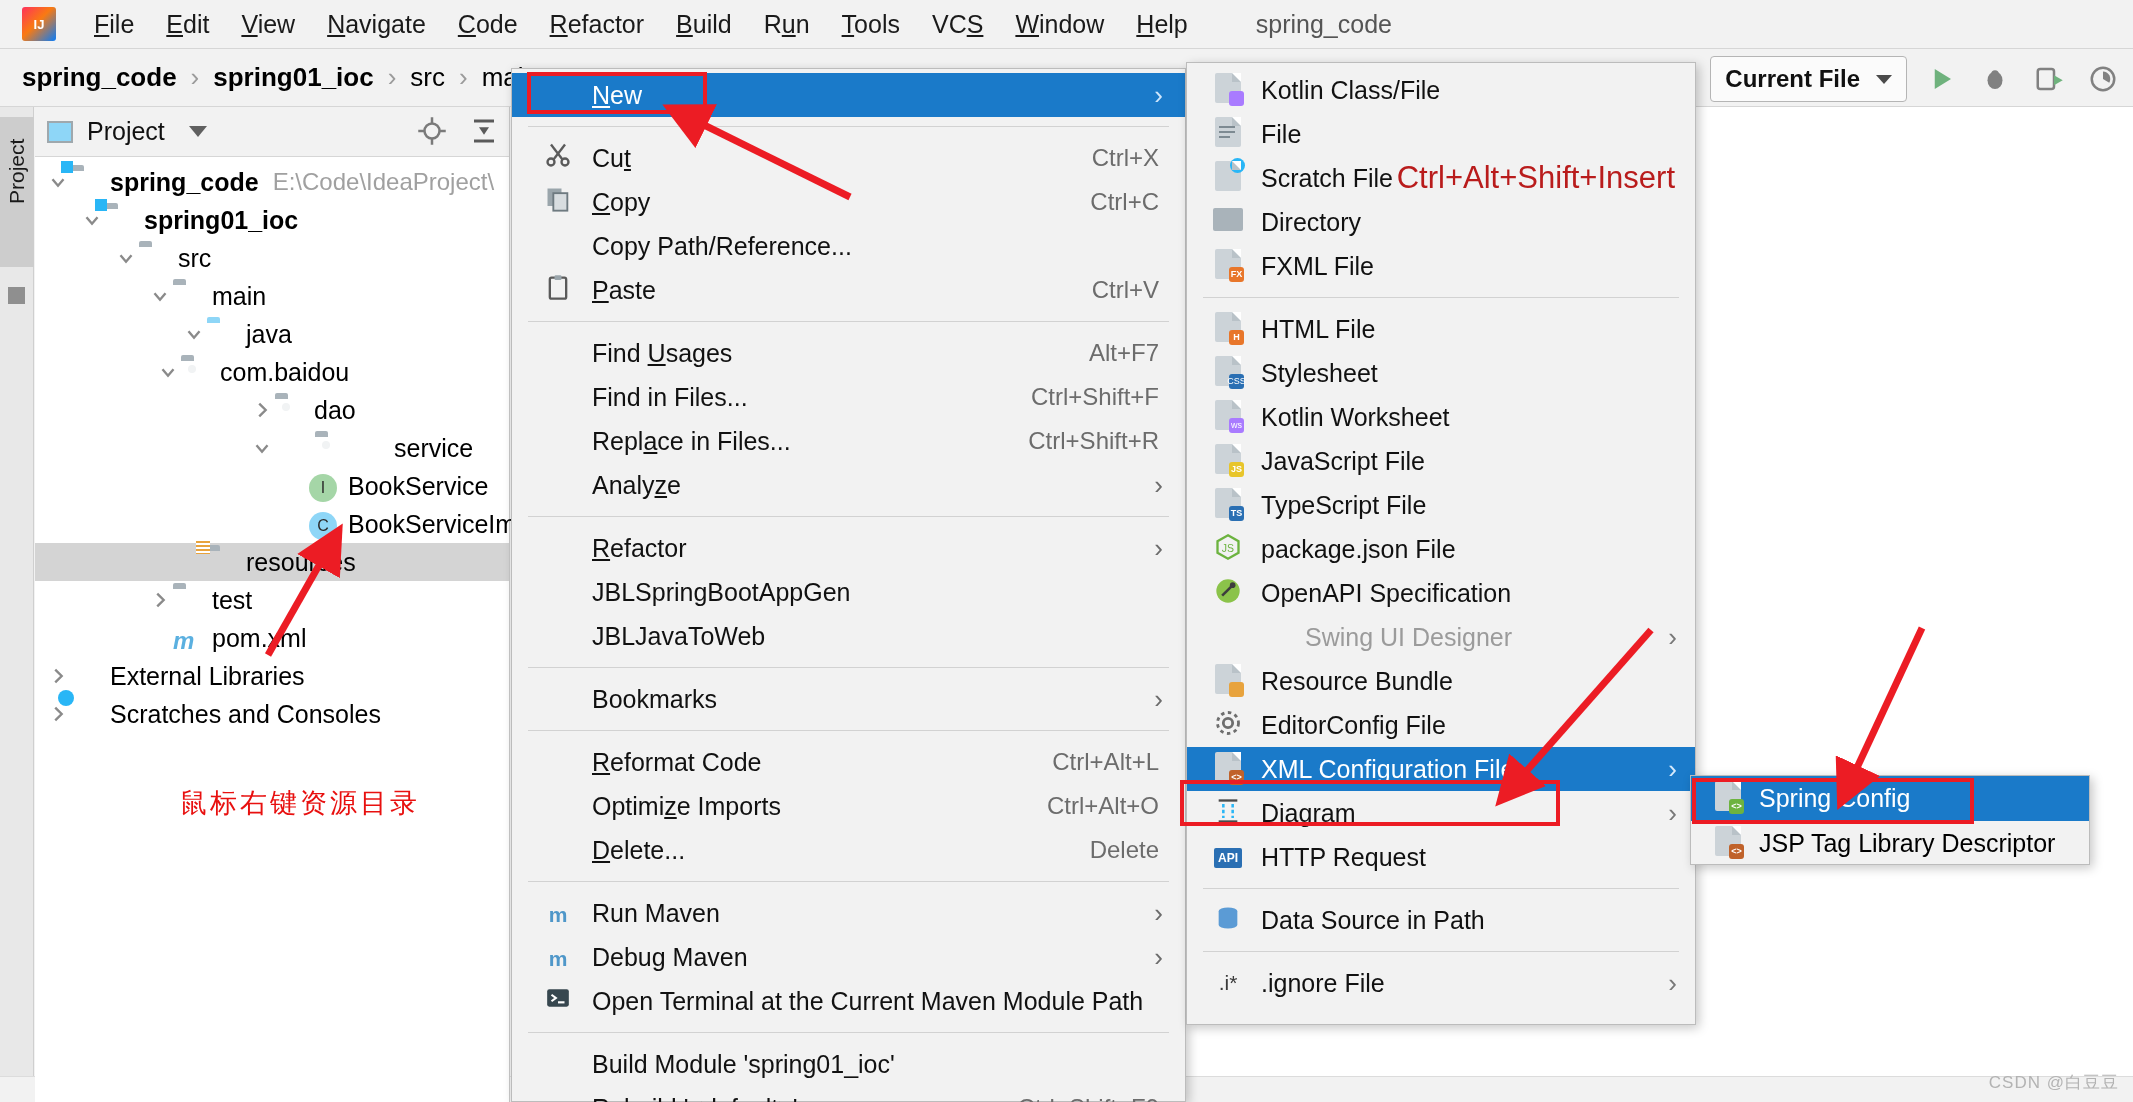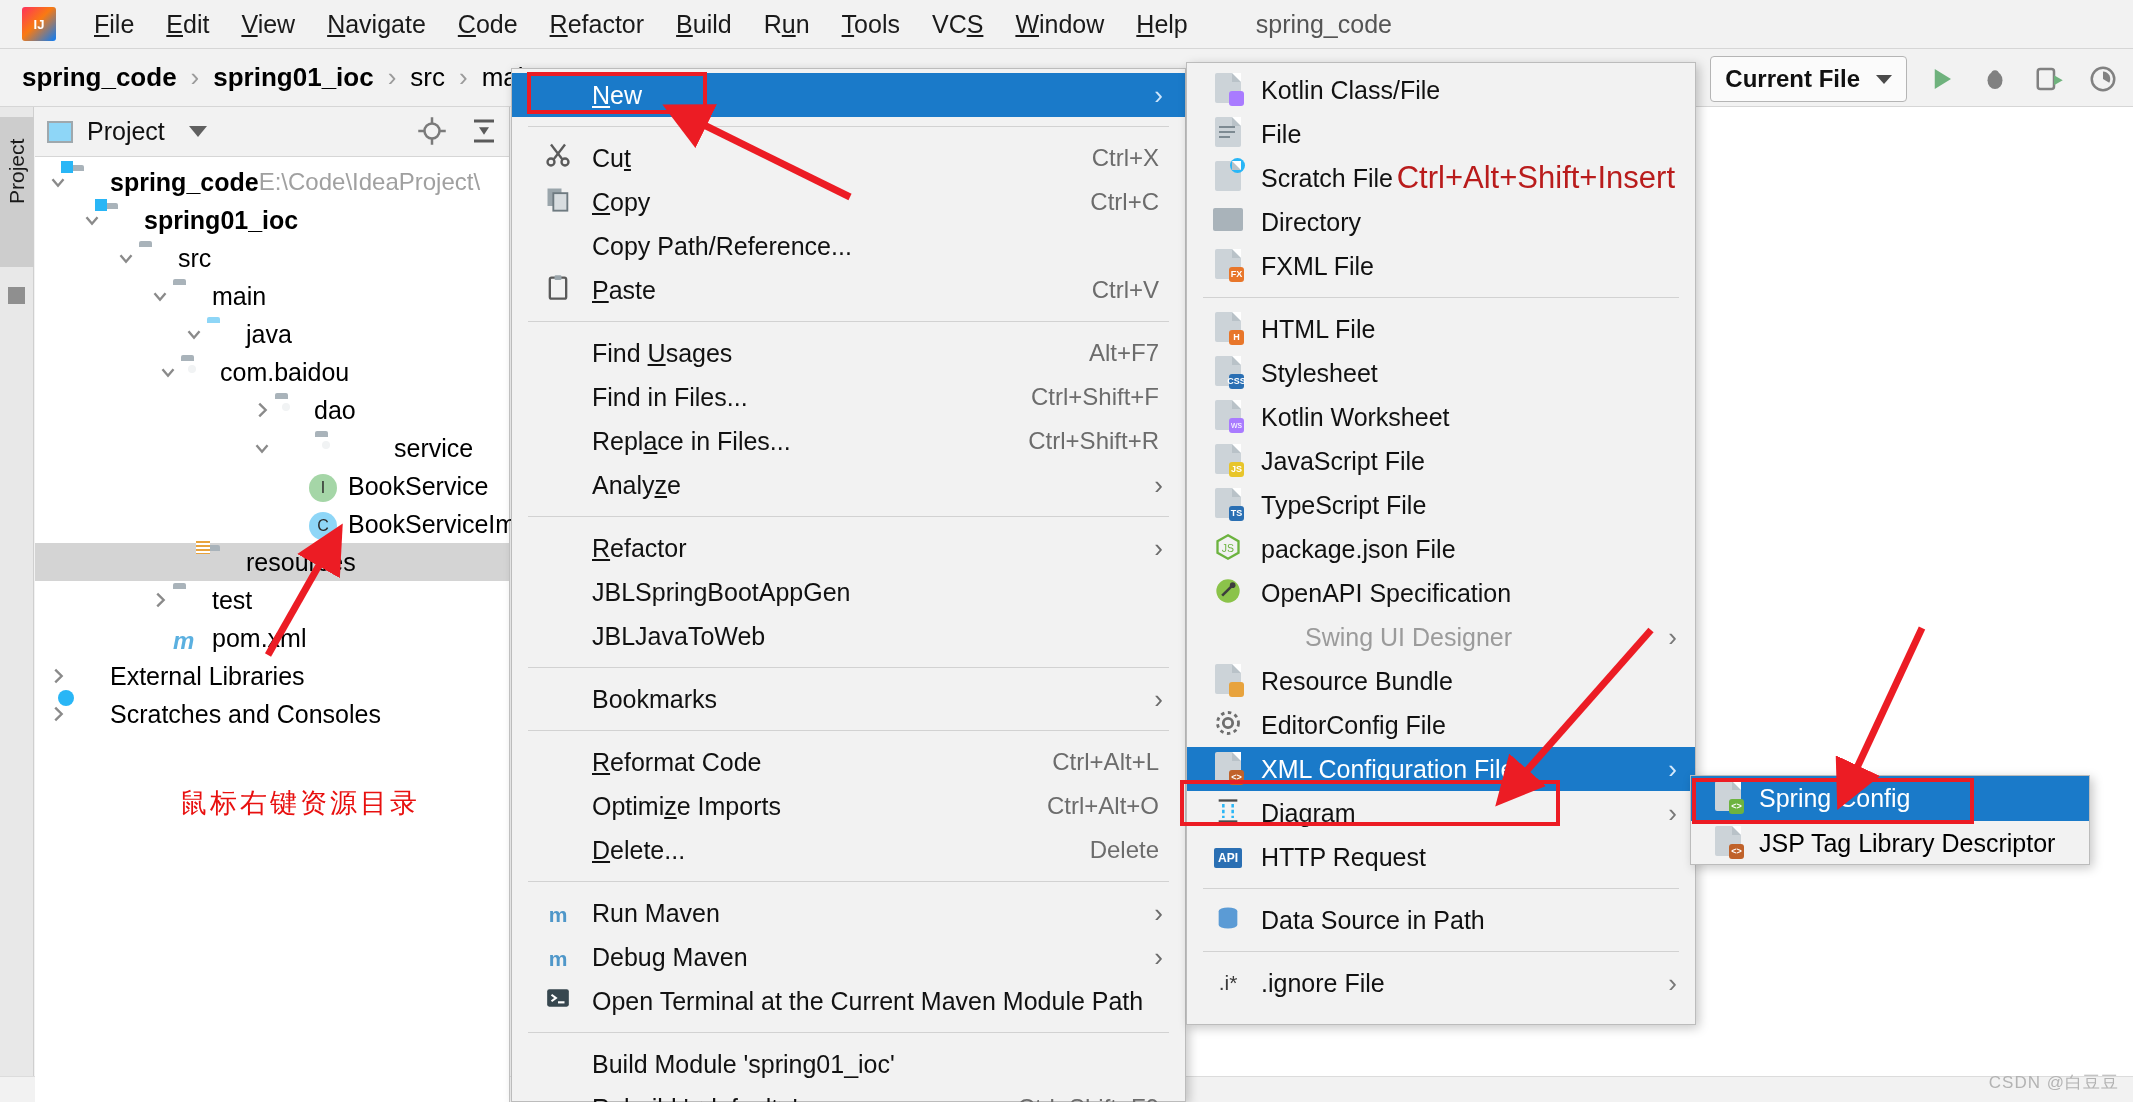--- a/index.html
+++ b/index.html
@@ -85,21 +85,21 @@
   .proj-hdr-icons{position:absolute;right:10px;top:9px;display:flex;gap:22px;align-items:center;}
 
   .tree{ position:relative; padding-top:6px; font-size:25px; color:#000; }
   .row{ height:38px; display:flex; align-items:center; white-space:nowrap; position:relative; }
   .row.sel{ background:#d4d4d4; }
   .arrow{ width:26px;height:26px;flex:0 0 auto;display:flex;align-items:center;justify-content:center;color:#8a8a8a;font-size:20px; }
   .arrow.none{ visibility:hidden; }
   .ficon{ width:30px;height:25px;flex:0 0 auto;margin-right:9px; position:relative;}
   .lbl{ font-size:25px; color:#000;}
   .lbl.b{ font-weight:bold; }
-  .path{ color:#a0a0a0; font-size:24px; font-weight:normal;}
+  .path{ color:#a0a0a0; font-size:24px; margin-left:14px; font-weight:normal;}
 
   
   .folder{ background:#a9b3ba; border-radius:2px 3px 3px 3px; width:30px;height:23px; position:relative;}
   .folder:before{content:"";position:absolute;left:0;top:-5px;width:13px;height:6px;background:#a9b3ba;border-radius:2px 2px 0 0;}
   .folder.blue{ background:#8ed6f7; }
   .folder.blue:before{ background:#8ed6f7; }
   .folder .badge{ position:absolute;right:-2px;bottom:-3px;width:12px;height:12px;background:#29b6f6;}
   .folder .dot{ position:absolute;left:7px;top:5px;width:8px;height:8px;border-radius:50%;background:#f1f3f4;}
   .folder .lines{ position:absolute;right:-3px;bottom:-4px;width:14px;height:13px;
      background:repeating-linear-gradient(to bottom,#e8a33d 0 2px,#fff 2px 4px); }
@@ -578,21 +578,21 @@
       </div>
       <div class="sep"></div>
       <div class="smi">
         <span class="ic">
           <span><span class="fi"><span class="corner" style="background:#e8762a;display:flex;align-items:center;justify-content:center;font-size:9px;color:#fff;font-weight:bold;font-family:'Liberation Sans',sans-serif">H</span></span></span>
         </span>
         <span>HTML File</span>
       </div>
       <div class="smi">
         <span class="ic">
-          <span><span class="fi"><span class="corner" style="background:#2a6fb3;display:flex;align-items:center;justify-content:center;font-size:9px;color:#fff;font-weight:bold;font-family:'Liberation Sans',sans-serif">CSS</span></span></span>
+          <span><span class="fi"><span class="corner" style="background:#2a6fb3;display:flex;align-items:center;justify-content:center;font-size:9px;color:#fff;font-weight:normal;font-family:'Liberation Sans',sans-serif">CSS</span></span></span>
         </span>
         <span>Stylesheet</span>
       </div>
       <div class="smi">
         <span class="ic">
           <span><span class="fi"><span class="corner" style="background:#a97bff;display:flex;align-items:center;justify-content:center;font-size:9px;color:#fff;font-weight:normal;font-family:'Liberation Sans',sans-serif">ws</span></span></span>
         </span>
         <span>Kotlin Worksheet</span>
       </div>
       <div class="smi">

